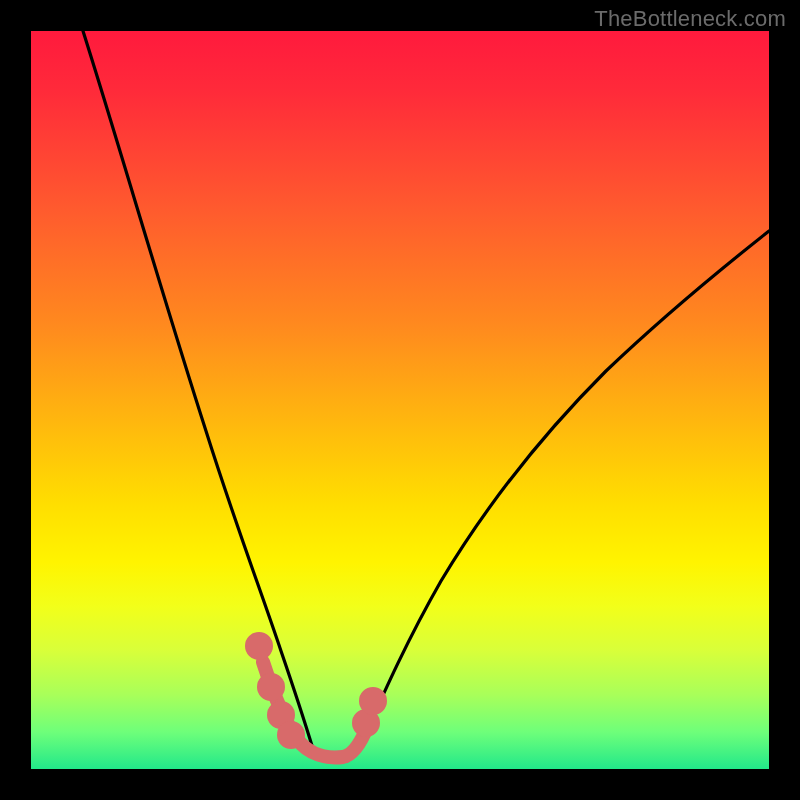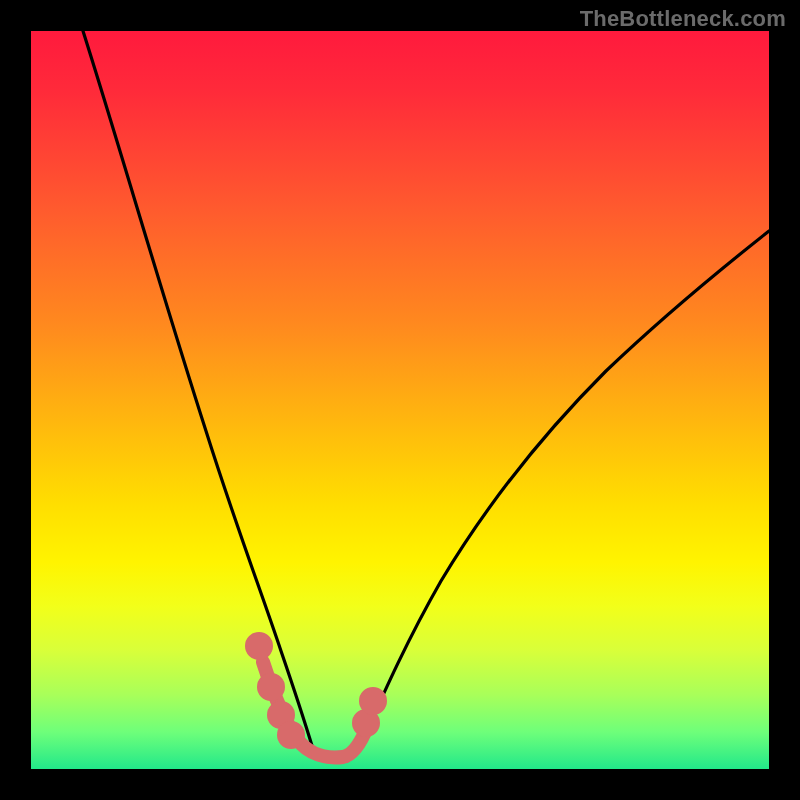--- a/index.html
+++ b/index.html
@@ -44,21 +44,21 @@
       #6eff7a 95%,
       #22e88a 100%
     );
   }
   .watermark {
     position: absolute;
     top: 6px;
     right: 14px;
     color: #6b6b6b;
     font-size: 22px;
-    font-weight: 700;
+    font-weight: 400;
     letter-spacing: 0.2px;
     user-select: none;
   }
   svg.curves {
     position: absolute;
     left: 31px;
     top: 31px;
     width: 738px;
     height: 738px;
     overflow: visible;

